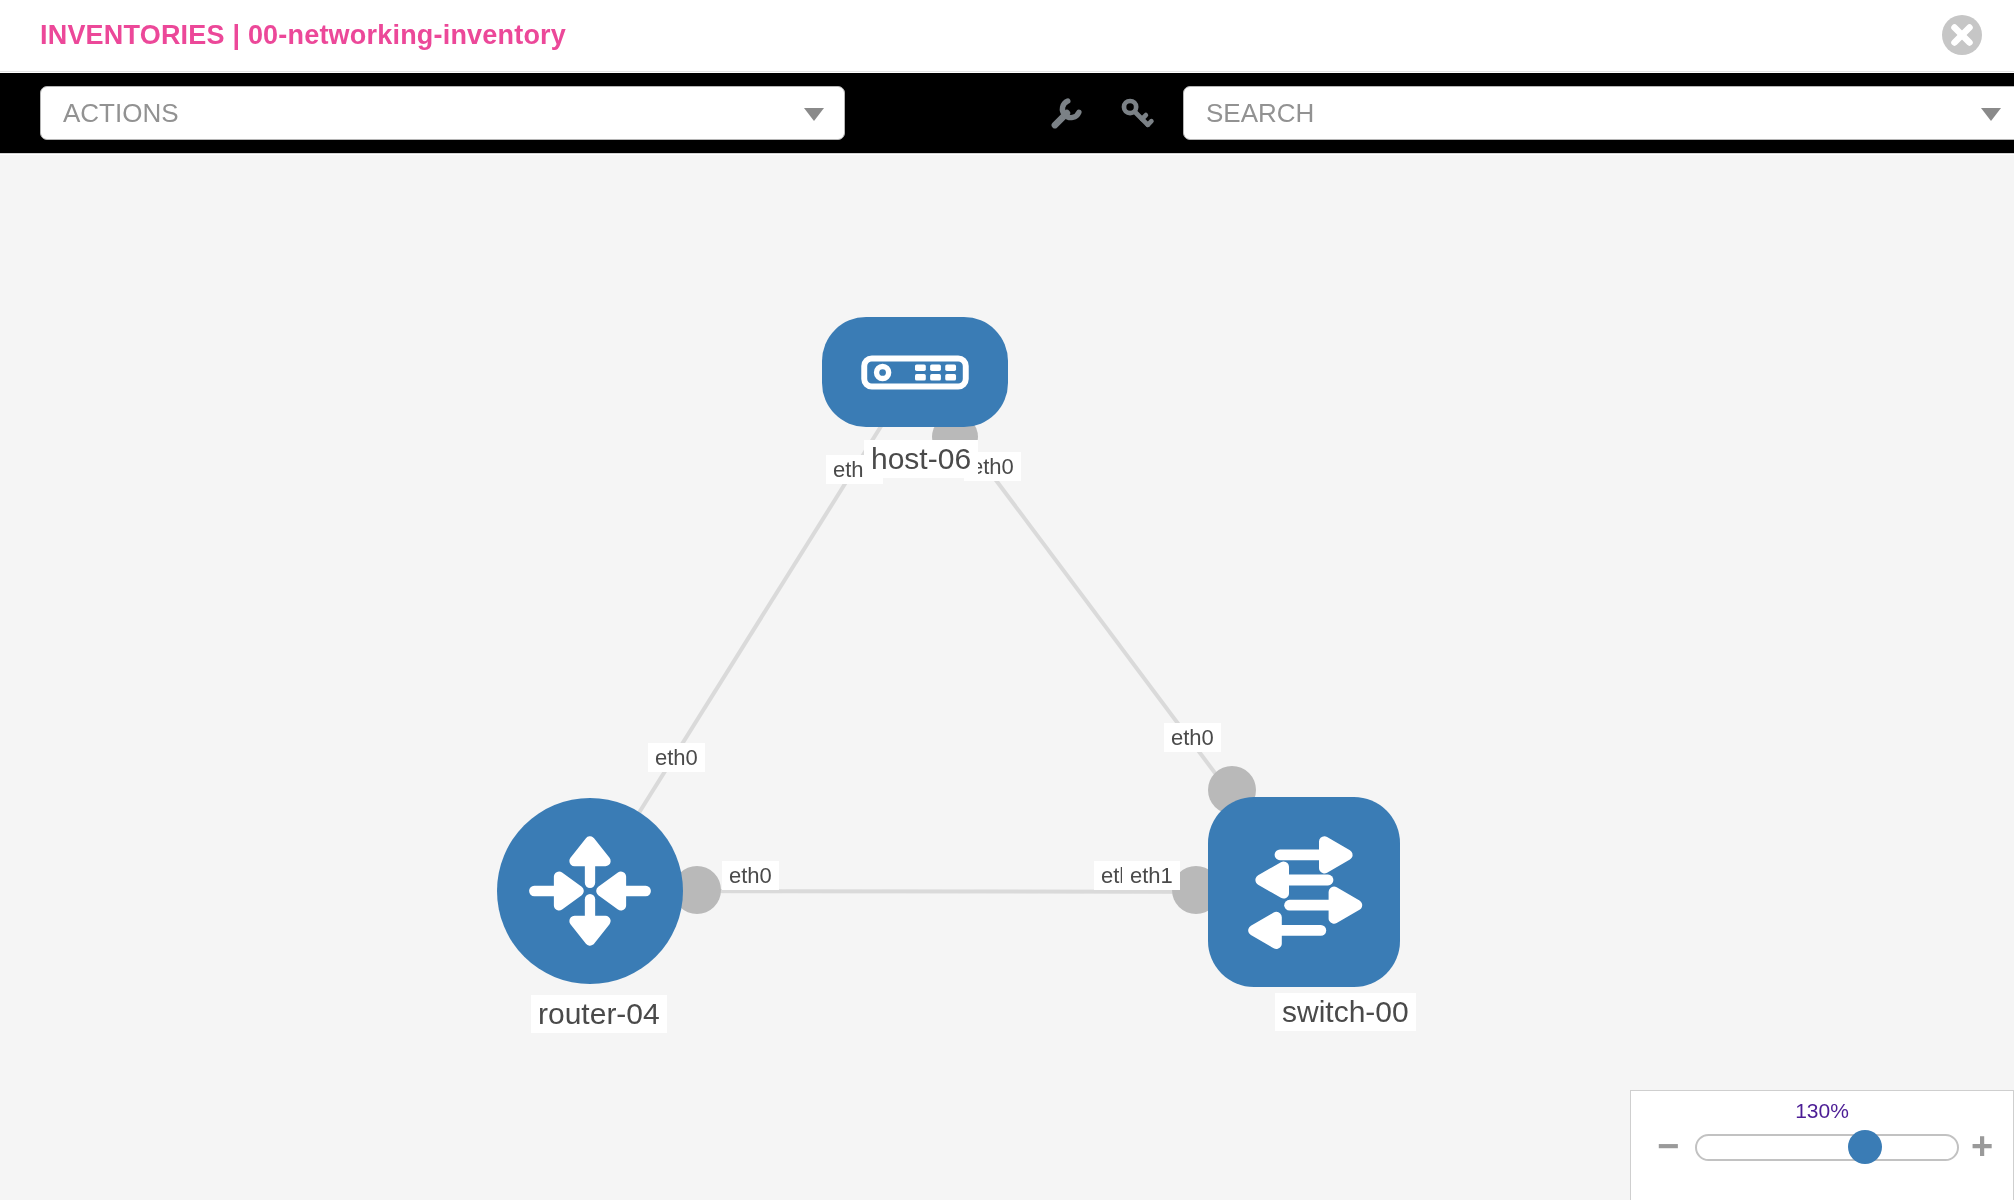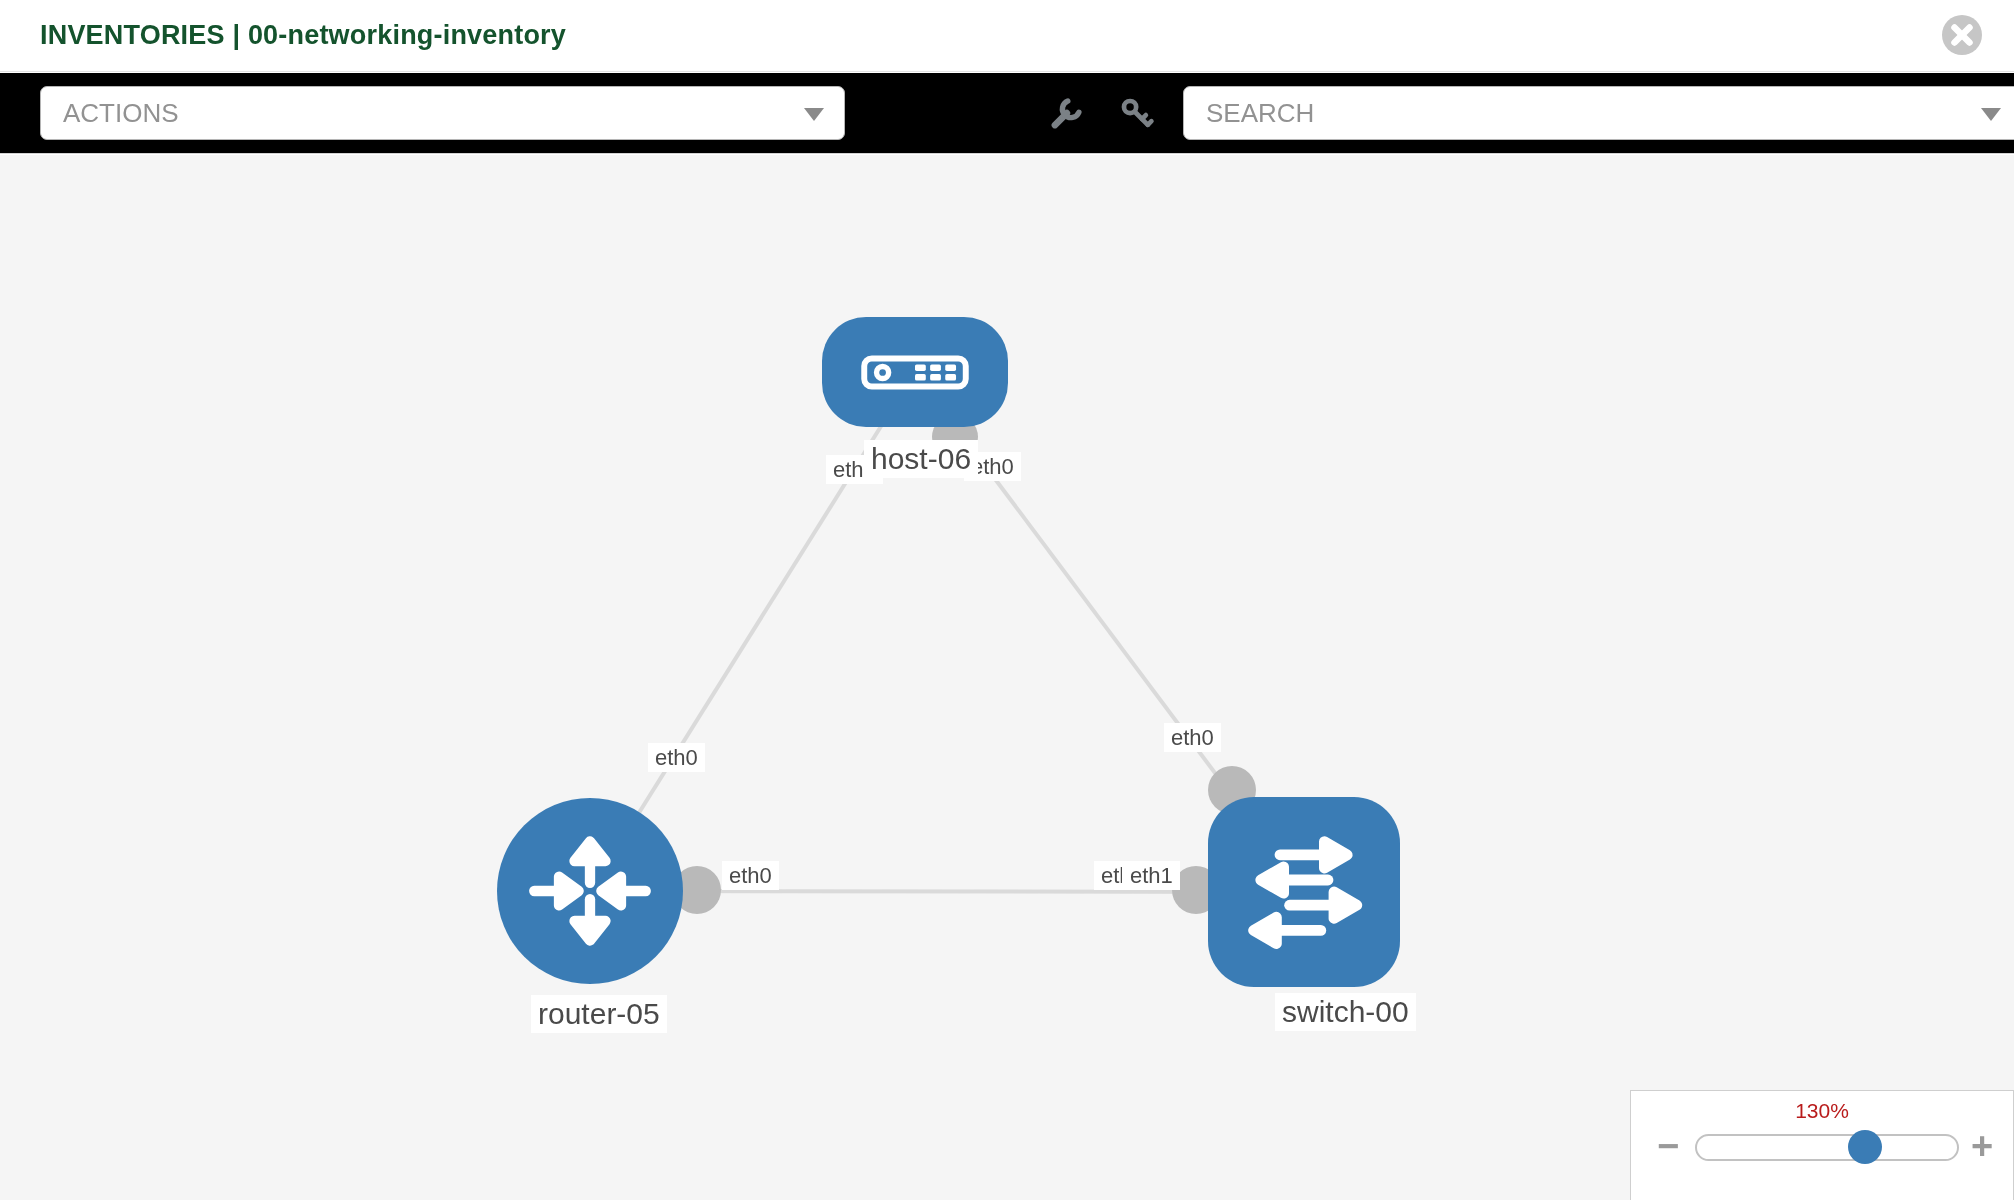--- a/index.html
+++ b/index.html
@@ -4,21 +4,21 @@
 <style>
   * { margin:0; padding:0; box-sizing:border-box; }
   html,body { width:2014px; height:1200px; overflow:hidden; background:#fff;
               font-family:"Liberation Sans", sans-serif; }
   .stage { position:relative; width:2014px; height:1200px; }
 
   
   .header { position:absolute; left:0; top:0; width:2014px; height:72px;
             background:#ffffff; border-bottom:1px solid #e3e3e3; }
   .page-title { position:absolute; left:40px; top:20px; font-size:27px; font-weight:700;
-                color:#14532d; letter-spacing:.2px; }
+                color:#ec4899; letter-spacing:.2px; }
   .close-btn { position:absolute; left:1941px; top:14px; width:42px; height:42px;
                cursor:pointer; }
 
   
   .toolbar { position:absolute; left:0; top:73px; width:2014px; height:81px;
              background:#000000; border-bottom:1px solid #d2d2d2; }
   .select { position:absolute; top:13px; height:54px; background:#fff;
             border:1px solid #b5b5b5; border-radius:7px; display:flex; align-items:center;
             padding:0 22px; font-size:26px; color:#929292; cursor:pointer; }
   .select-actions { left:40px; width:805px; }
@@ -54,21 +54,21 @@
   .if-edge-router  { left:648px;  top:588px; }
   .if-edge-switch  { left:1164px; top:568px; }
   .if-router-right { left:722px;  top:706px; }
   .if-switch-back  { left:1094px; top:706px; z-index:4; }
   .if-switch-front { left:1122px; top:706px; z-index:5;padding-left:8px; }
 
   
   .zoom-panel { position:absolute; left:1630px; top:935px; width:384px; height:111px;
                 background:#ffffff; border:1px solid #cfcfcf; z-index:6; }
   .zoom-percent { position:absolute; left:0; top:8px; width:100%; text-align:center;
-                  font-size:21px; color:#b91c1c; }
+                  font-size:21px; color:#4c1d95; }
   .zoom-minus, .zoom-plus { position:absolute; top:36px; font-size:38px; font-weight:700;
                   color:#9a9a9a; cursor:pointer; line-height:38px; }
   .zoom-minus { left:26px; }
   .zoom-plus  { left:340px; }
   .zoom-track { position:absolute; left:64px; top:43px; width:264px; height:27px;
                 border:2px solid #c2c2c2; border-radius:14px; background:#fff; cursor:pointer; }
   .zoom-thumb { position:absolute; left:151px; top:-6px; width:34px; height:34px;
                 border-radius:50%; background:#3a7cb5; cursor:grab; }
 </style>
 </head>
@@ -161,21 +161,21 @@
           <path d="M-17,-21 L-36,-10 L-17,1 Z"></path>
           <line x1="-12" y1="11" x2="26" y2="11"></line>
           <path d="M25,0 L44,11 L25,22 Z"></path>
           <line x1="14" y1="32" x2="-24" y2="32"></line>
           <path d="M-23,21 L-42,32 L-23,43 Z"></path>
         </g>
       </svg>
     </div>
 
     <div class="chip chip-node lbl-host">host-06</div>
-    <div class="chip chip-node lbl-router">router-05</div>
+    <div class="chip chip-node lbl-router">router-04</div>
     <div class="chip chip-node lbl-switch">switch-00</div>
 
     <div class="chip chip-if if-host-left">eth0</div>
     <div class="chip chip-if if-host-right">eth0</div>
     <div class="chip chip-if if-edge-router">eth0</div>
     <div class="chip chip-if if-edge-switch">eth0</div>
     <div class="chip chip-if if-router-right">eth0</div>
     <div class="chip chip-if if-switch-back">eth0</div>
     <div class="chip chip-if if-switch-front">eth1</div>
 

